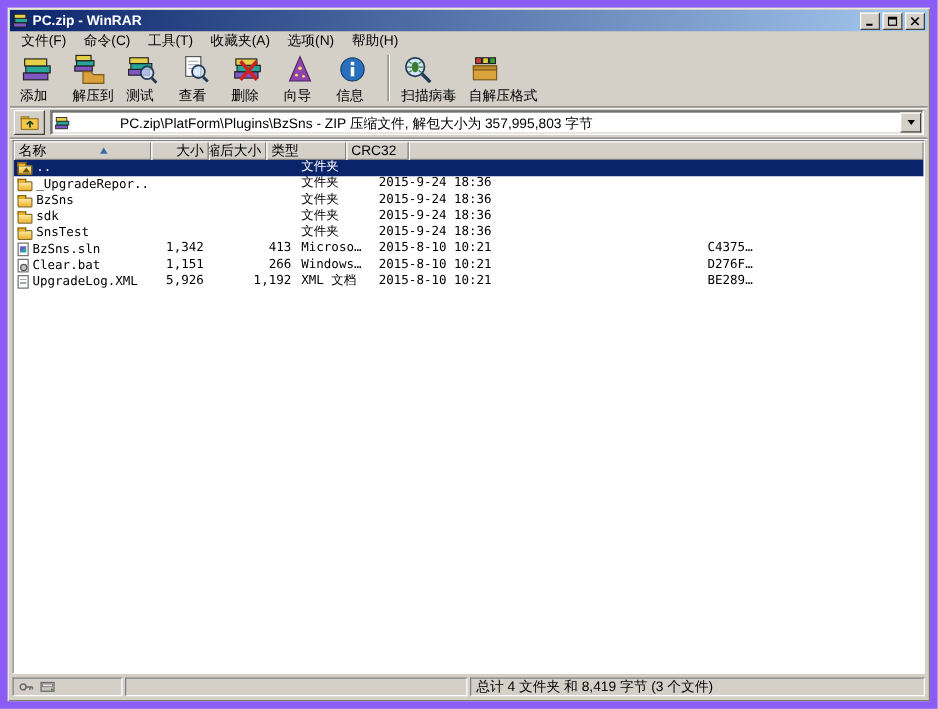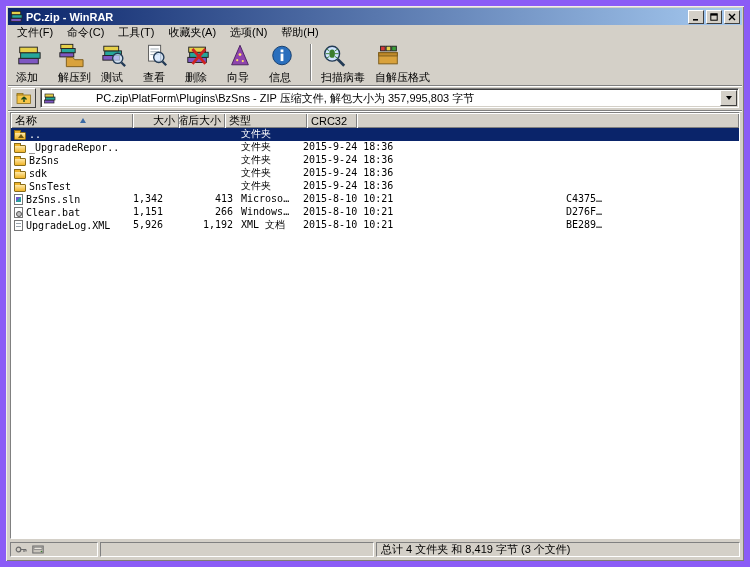--- a/index.html
+++ b/index.html
@@ -70,22 +70,22 @@
     font-family:"DejaVu Sans Mono","Liberation Mono",monospace; color:#000; }
   .lrow.selected { background:#0a246a; color:#ffffff; }
   .c { padding:0 4px; white-space:nowrap; overflow:hidden; text-overflow:ellipsis; }
   .c.name { width:110px; display:flex; align-items:center; gap:3px; padding-left:3px; }
   .c.size { width:46px; text-align:right; }
   .c.packed { width:70px; text-align:right; }
   .c.type { width:62px; }
   .c.modified { width:263px; }
   .c.crc { width:50px; }
   .c.fill { flex:1 1 auto; }
-  .hcell.name { width:122px;gap:38px; } .hcell.size { width:46px; justify-content:flex-end; }
-  .hcell.packed { width:46px; justify-content:flex-end; } .hcell.type { width:82px; }
+  .hcell.name { width:110px;gap:38px; } .hcell.size { width:46px; justify-content:flex-end; }
+  .hcell.packed { width:46px; justify-content:flex-end; } .hcell.type { width:64px; }
   .hcell.modified { width:263px; } .hcell.crc { width:50px; } .hcell.fill { flex:1 1 auto; }
 
   
   .ficon { position:relative; display:inline-block; flex:0 0 auto; }
   .i-folder { width:12px; height:8px; margin-top:2px;
     background:linear-gradient(180deg,#ffe9a8,#f0b429); border:1px solid #8a6d1a; border-radius:1px; }
   .i-folder::before { content:''; position:absolute; top:-3px; left:-1px; width:5px; height:2px;
     background:#f0b429; border:1px solid #8a6d1a; border-bottom:none; }
   .i-folder-up::after { content:''; position:absolute; left:3px; top:1px; width:0; height:0;
     border-left:3px solid transparent; border-right:3px solid transparent;

